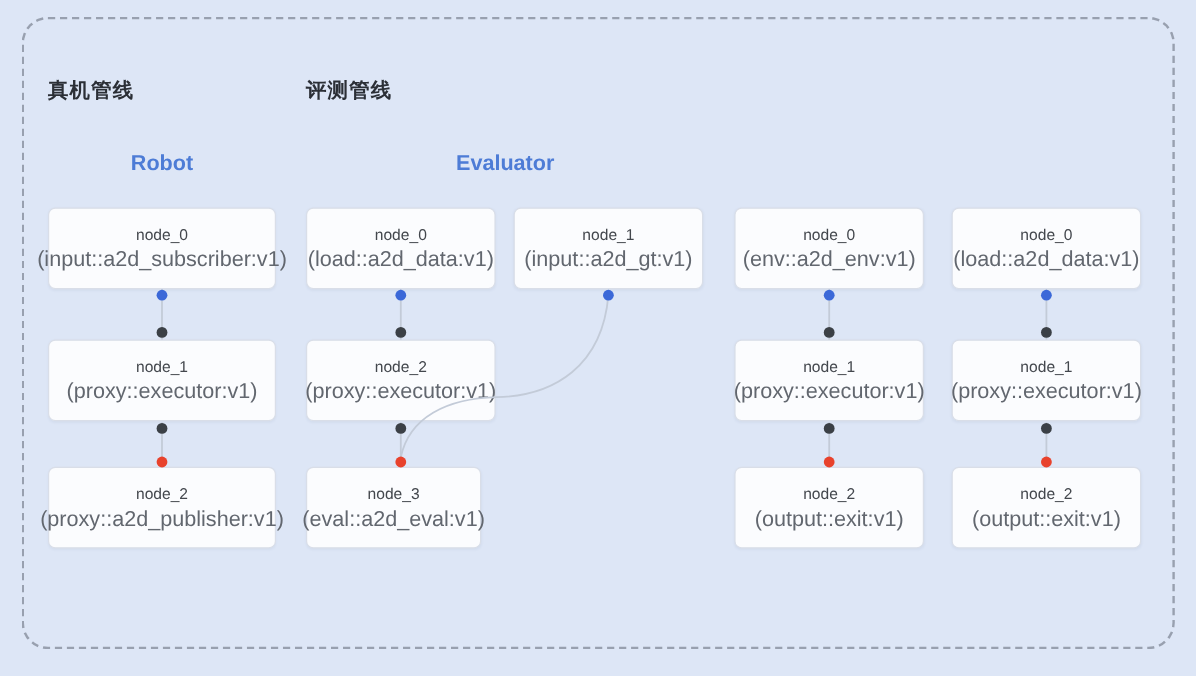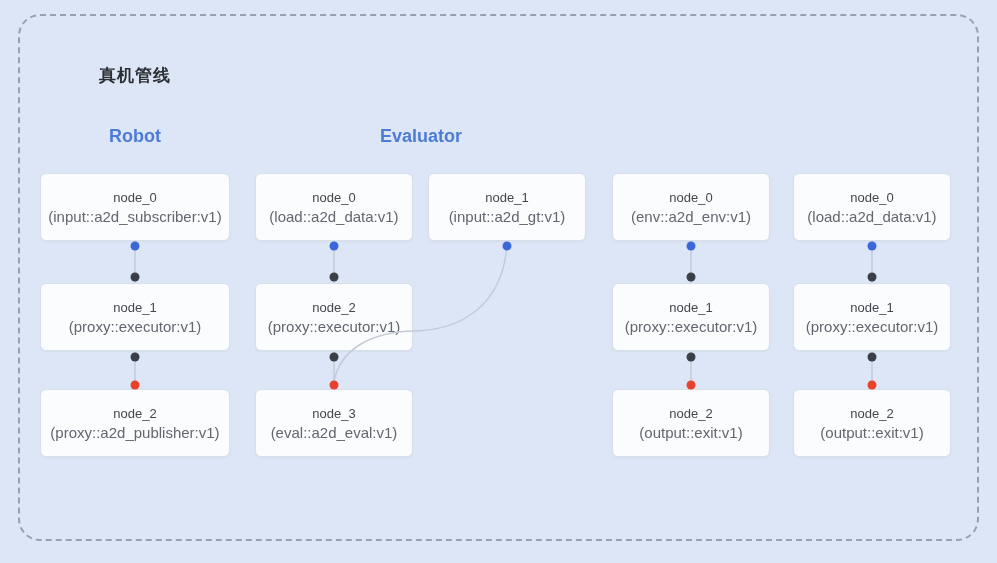--- a/index.html
+++ b/index.html
@@ -17,21 +17,20 @@
   }
   .frame {
     position: absolute;
     left: 18px; top: 14px;
     width: 961px; height: 527px;
     border: 2px dashed var(--border-dashed, #98a0af);
     border-radius: 22px;
   }
   .h-zh {
     position: absolute;
-    text-align: center;
     font-size: 17px;
     font-weight: 700;
     letter-spacing: 1px;
     color: var(--header-zh, #2b2f36);
   }
   .h-en {
     position: absolute;
     text-align: center;
     font-size: 18px;
     font-weight: 700;
@@ -48,21 +47,21 @@
     align-items: center;
     justify-content: center;
     gap: 3px;
     box-shadow: 0 1px 2px rgba(60, 80, 120, 0.06);
   }
   .card-title {
     font-size: 13px;
     color: var(--node-title, #43474d);
   }
   .card-sub {
-    font-size: 15px;
+    font-size: 18px;
     color: var(--node-subtitle, #62676f);
   }
   svg.overlay {
     position: absolute;
     left: 0; top: 0;
     pointer-events: none;
   }
   .link {
     stroke: var(--connector, #c3cbd8);
     stroke-width: 1.5;
@@ -76,20 +75,21 @@
 </head>
 <body>
 
 <div class="canvas">
 
   <div class="frame"></div>
 
   <div class="h-zh" style="left:40px;top:64px;width:190px">真机管线</div>
   <div class="h-en" style="left:40px;top:126px;width:190px">Robot</div>
 
+  <div class="h-zh" style="left:255px;top:64px;width:332px">评测管线</div>
   <div class="h-en" style="left:255px;top:126px;width:332px">Evaluator</div>
 
 
 
   <div class="card" style="left:40px;top:173px;width:190px">
     <div class="card-title">node_0</div>
     <div class="card-sub">(input::a2d_subscriber:v1)</div>
   </div>
   <div class="card" style="left:40px;top:283px;width:190px">
     <div class="card-title">node_1</div>
@@ -105,21 +105,21 @@
     <div class="card-sub">(load::a2d_data:v1)</div>
   </div>
   <div class="card" style="left:428px;top:173px;width:158px">
     <div class="card-title">node_1</div>
     <div class="card-sub">(input::a2d_gt:v1)</div>
   </div>
   <div class="card" style="left:255px;top:283px;width:158px">
     <div class="card-title">node_2</div>
     <div class="card-sub">(proxy::executor:v1)</div>
   </div>
-  <div class="card" style="left:255px;top:389px;width:158px">
+  <div class="card" style="left:255px;top:389px;width:146px">
     <div class="card-title">node_3</div>
     <div class="card-sub">(eval::a2d_eval:v1)</div>
   </div>
 
   <div class="card" style="left:612px;top:173px;width:158px">
     <div class="card-title">node_0</div>
     <div class="card-sub">(env::a2d_env:v1)</div>
   </div>
   <div class="card" style="left:612px;top:283px;width:158px">
     <div class="card-title">node_1</div>

